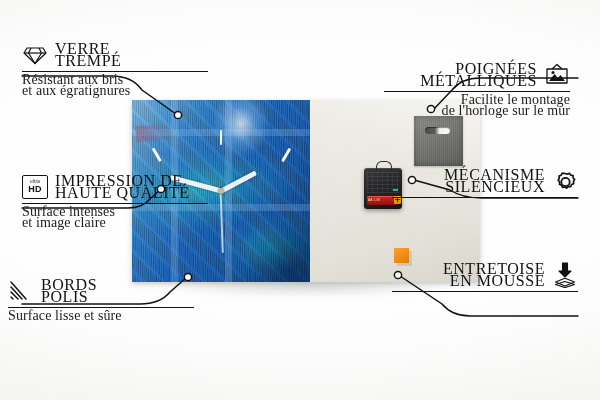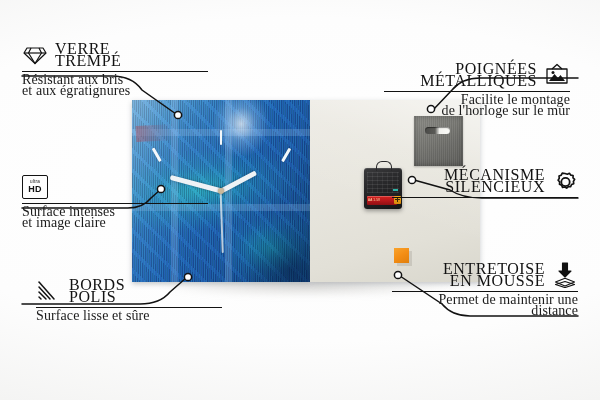--- a/index.html
+++ b/index.html
@@ -512,29 +512,33 @@
   </div>
 
   <div class="callout left" style="left:22px; top:174px;">
     <div class="co-head">
       <span class="co-icon">
         <span class="hd-badge">
           <span class="hd-small">ultra</span>
           <span class="hd-big">HD</span>
         </span>
       </span>
+      <span class="co-title">
+        <span>IMPRESSION DE</span><br>
+        <span>HAUTE QUALITÉ</span>
+      </span>
     </div>
     <div class="co-rule"></div>
     <div class="co-sub">
       <span>Surface intenses</span><br>
       <span>et image claire</span>
     </div>
   </div>
 
-  <div class="callout left" style="left:36px; top:278px;">
+  <div class="callout left" style="left:8px; top:278px;">
     <div class="co-head">
       <span class="co-icon">
         <svg width="24" height="22" viewBox="0 0 24 22">
           <g stroke="#121212" stroke-width="1.5" stroke-linecap="round">
             <path d="M2,2 L17,19"></path>
             <path d="M2,7 L13,19"></path>
             <path d="M2,12 L9,19"></path>
             <path d="M2,17 L4,19"></path>
           </g>
         </svg>
@@ -603,17 +607,17 @@
           <g fill="#121212" stroke="#121212" stroke-width="1.1" stroke-linejoin="round">
             <path d="M9.5,1 L14.5,1 L14.5,9 L18,9 L12,15 L6,9 L9.5,9 Z"></path>
             <path d="M12,16.2 L21.5,20 L12,24 L2.5,20 Z" fill="none"></path>
             <path d="M12,19.5 L21.5,22.6 L12,25.6 L2.5,22.6 Z" fill="none"></path>
           </g>
         </svg>
       </span>
     </div>
     <div class="co-rule"></div>
     <div class="co-sub">
-      <span>Permet de maintenir une distance</span><br>
+      <br>
     </div>
   </div>
 
 </div>
 
 </body></html>

